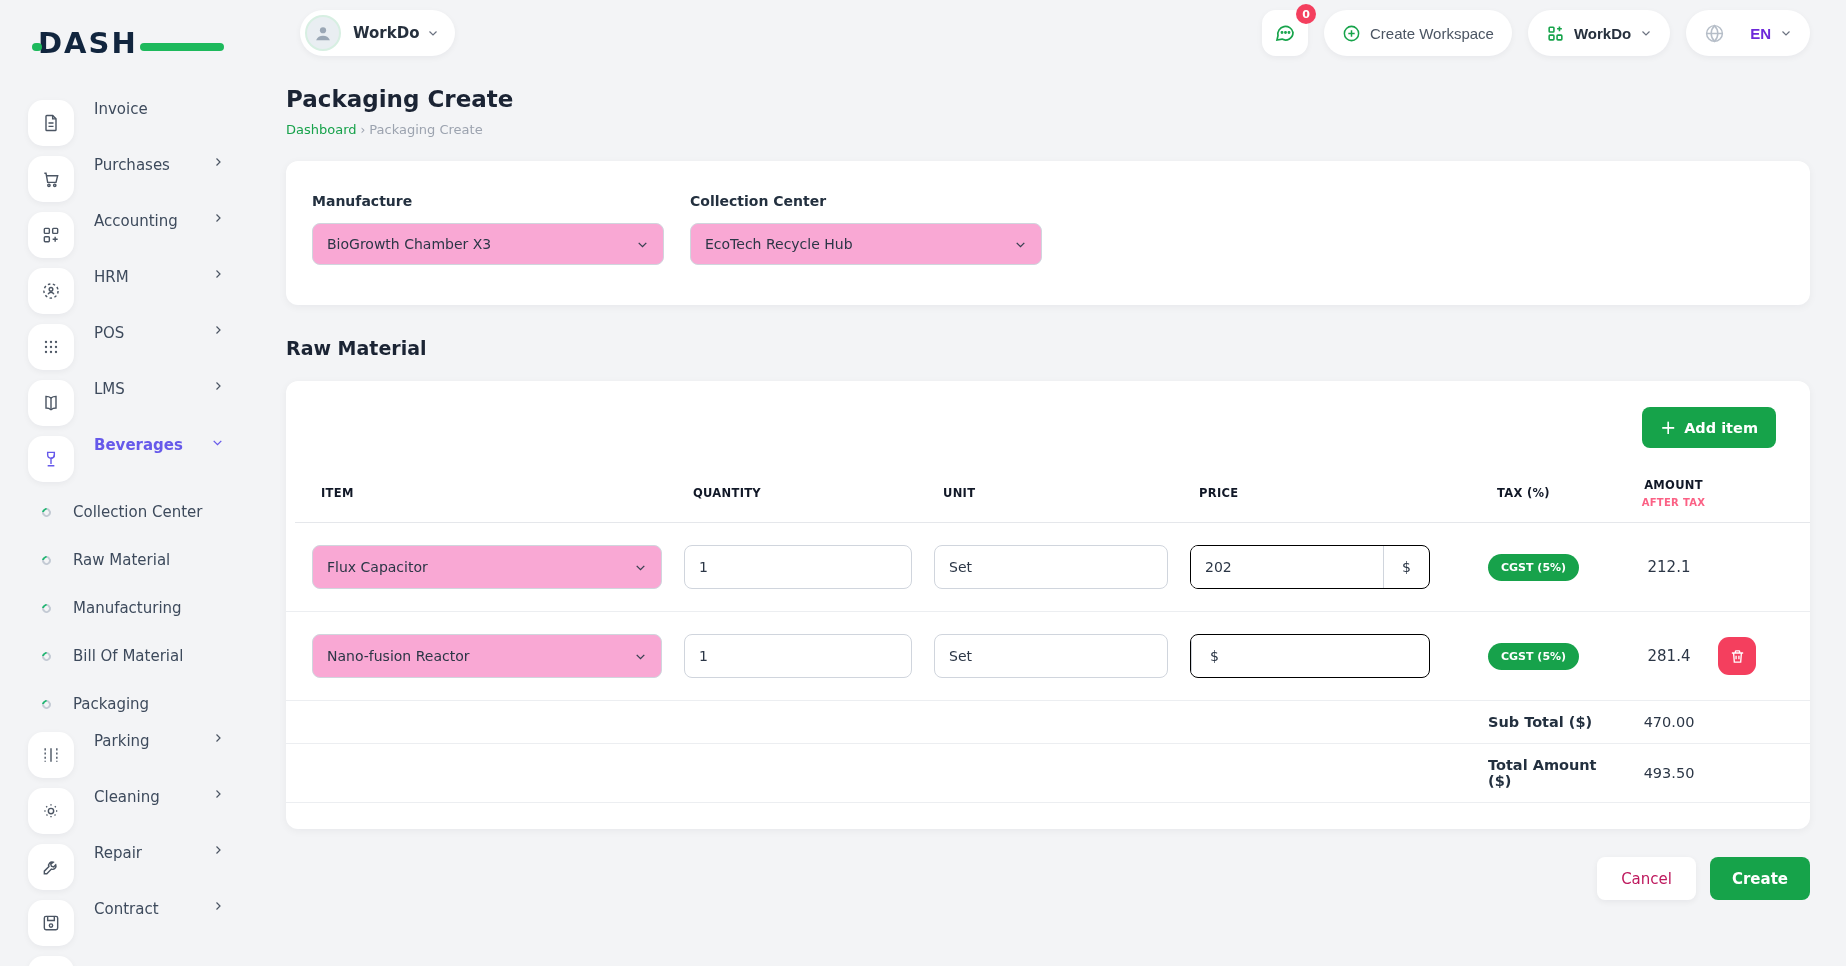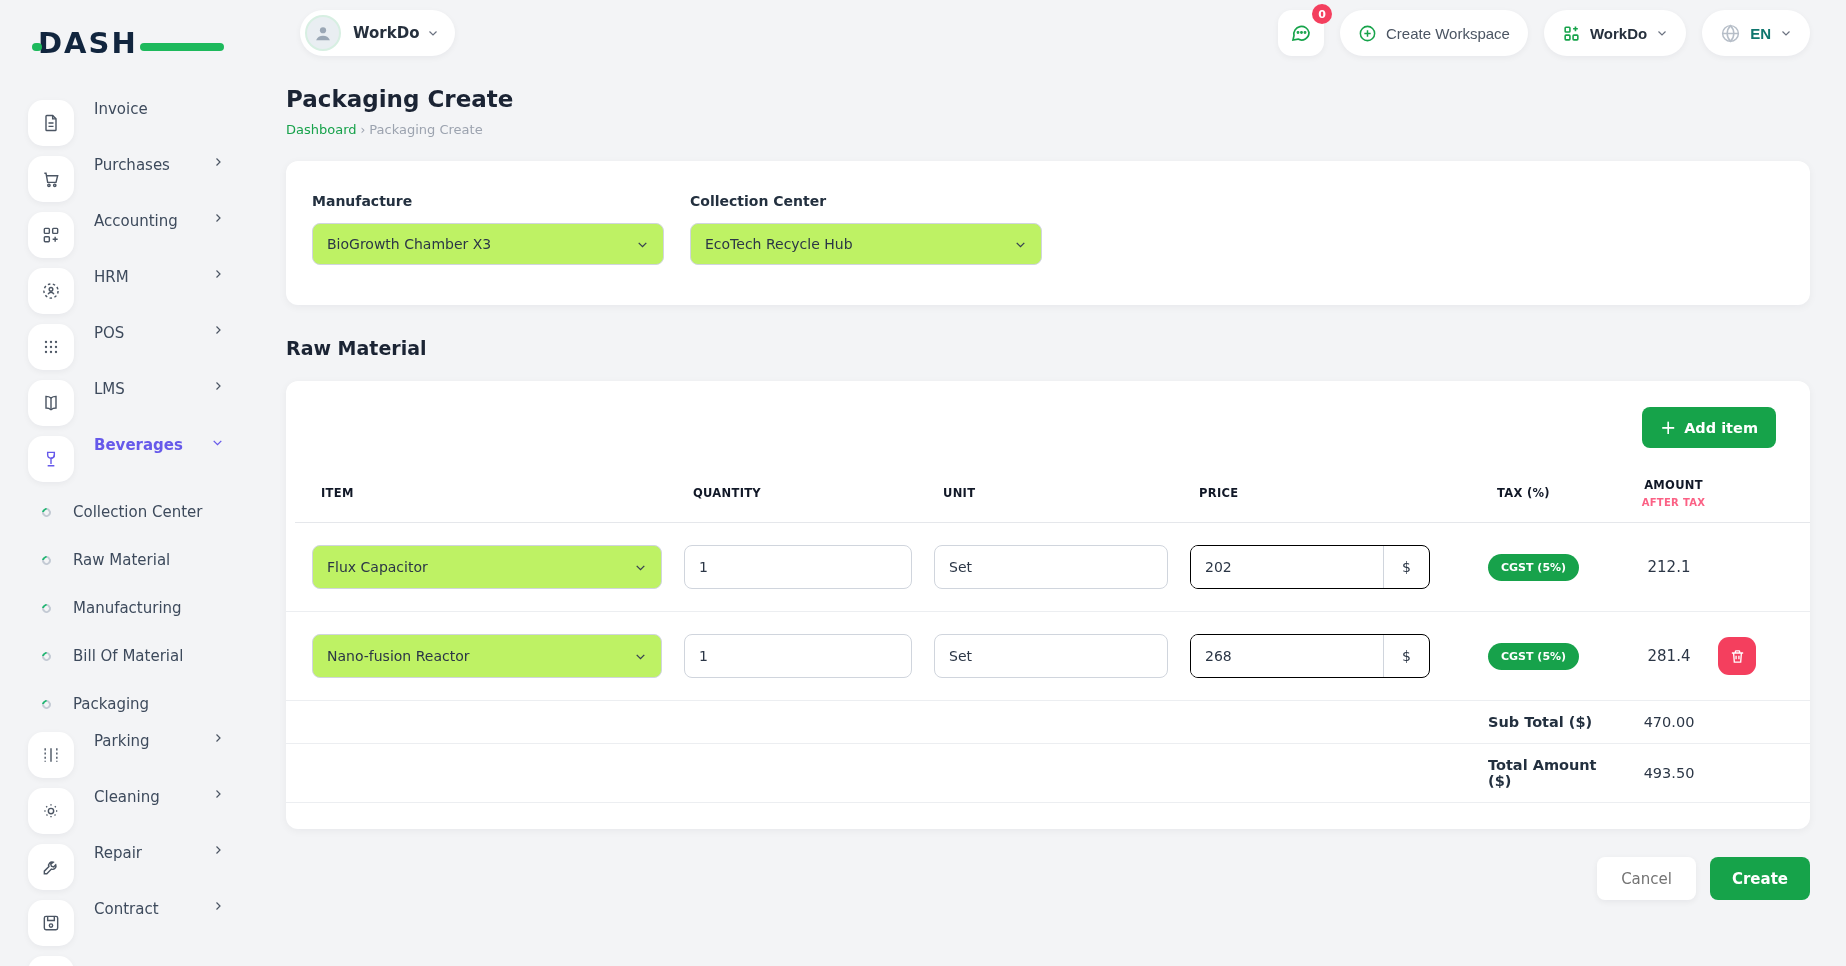--- a/index.html
+++ b/index.html
@@ -40,35 +40,35 @@
   .icon-btn { position:relative; width:46px; height:46px; background:#fff; border-radius:14px;
     display:flex; align-items:center; justify-content:center;
     box-shadow:0 2px 6px rgba(16,24,40,.05); cursor:pointer; }
   .badge { position:absolute; top:-6px; right:-8px; min-width:20px; height:20px; border-radius:10px;
     background:#f43f5e; color:#fff; font-size:11px; font-weight:700;
     display:flex; align-items:center; justify-content:center; padding:0 5px; }
   .pill-btn { height:46px; background:#fff; border-radius:23px; display:flex; align-items:center;
     gap:9px; padding:0 18px; box-shadow:0 2px 6px rgba(16,24,40,.05);
     font-size:15px; color:#4b5563; cursor:pointer; border:none; }
   .pill-btn .strong { font-weight:600; color:#26303d; }
-  .lang-label { color:#0f766e; font-weight:600; }
+  .lang-label { color:#6d28d9; font-weight:600;margin-left:16px; }
 
   
   .main { position:absolute; left:258px; top:62px; right:0; bottom:0; padding:24px 36px 0 28px; }
   .page-title { font-size:23px; font-weight:700; color:#1b2434; }
   .breadcrumb { margin-top:10px; font-size:13px; display:flex; align-items:center; gap:4px; }
   .crumb-link { color:#17a24b; cursor:pointer; }
   .crumb-sep { color:#9ca3af; font-size:12px; }
   .crumb-current { color:#9ca3af; }
 
   .card { background:#fff; border-radius:12px; box-shadow:0 2px 8px rgba(16,24,40,.05); }
   .card-form { margin-top:24px; padding:32px 26px 40px 26px; display:flex; gap:26px; }
   .form-group { width:352px; }
   .form-label { font-size:14px; font-weight:700; color:#23303f; margin-bottom:14px; }
-  .select { height:42px; border:1px solid #d0d5dd; border-radius:8px; background:#bef264;
+  .select { height:42px; border:1px solid #d0d5dd; border-radius:8px; background:#f9a8d4;
     display:flex; align-items:center; justify-content:space-between;
     padding:0 14px; font-size:14px; color:#2b3646; cursor:pointer; }
 
   .section-title { margin:32px 0 0 0; font-size:19px; font-weight:700; color:#1b2434; }
 
   .card-table { margin-top:22px; }
   .table-top { display:flex; justify-content:flex-end; padding:26px 34px 30px 0; }
   .btn-add { height:41px; background:#16a34a; color:#fff; border:none; border-radius:8px;
     padding:0 18px; font-size:14.5px; font-weight:600; display:flex; align-items:center; gap:8px;
     cursor:pointer; font-family:inherit; }
@@ -98,21 +98,21 @@
   .amount-cell { text-align:center; font-size:15px; color:#2b3646; }
   .btn-del { width:38px; height:38px; background:#f43f5e; border:none; border-radius:11px;
     display:flex; align-items:center; justify-content:center; cursor:pointer; }
 
   .totals-row { border-bottom:1px solid #eceef1; padding-top:13px; padding-bottom:13px; }
   .totals-label { padding-left:36px; font-size:14.5px; font-weight:700; color:#23303f; }
   .totals-value { text-align:center; font-size:14.5px; color:#2b3646; }
   .card-table .spacer { height:26px; }
 
   .footer-actions { display:flex; justify-content:flex-end; gap:14px; margin-top:28px; }
-  .btn-cancel { height:43px; padding:0 24px; background:#fff; color:#737373; border:none;
+  .btn-cancel { height:43px; padding:0 24px; background:#fff; color:#be185d; border:none;
     border-radius:8px; font-size:15px; font-weight:500; font-family:inherit;
     box-shadow:0 2px 6px rgba(16,24,40,.06); cursor:pointer; }
   .btn-create { height:43px; padding:0 22px; background:#16a34a; color:#fff; border:none;
     border-radius:8px; font-size:15px; font-weight:600; font-family:inherit; cursor:pointer; }
 </style>
 </head>
 <body>
 
 <aside class="sidebar">
   <div class="logo">
@@ -465,21 +465,20 @@
           <span>Nano-fusion Reactor</span>
           <svg width="13" height="13" viewBox="0 0 24 24" fill="none" stroke="#374151" stroke-width="2.4">
               <path d="m5 9 7 7 7-7"></path>
             </svg>
         </div>
       </div>
       <div class="cell-pad"><input class="cell-input" value="1" style=""></div>
       <div class="cell-pad"><input class="cell-input" value="Set" style=""></div>
       <div class="cell-pad">
         <div class="price-group">
-          <input value="268" style="">
           <span class="price-cur">$</span>
         </div>
       </div>
       <div class="tax-cell"><span class="tax-pill">CGST (5%)</span></div>
       <div class="amount-cell">281.4</div>
       <div>
         <button class="btn-del">
           <svg width="17" height="17" viewBox="0 0 24 24" fill="none" stroke="#ffffff" stroke-width="1.9">
               <path d="M4 7h16M9 7V5a1 1 0 0 1 1-1h4a1 1 0 0 1 1 1v2M6.5 7l1 13h9l1-13M10 11v5M14 11v5"></path>
             </svg>

